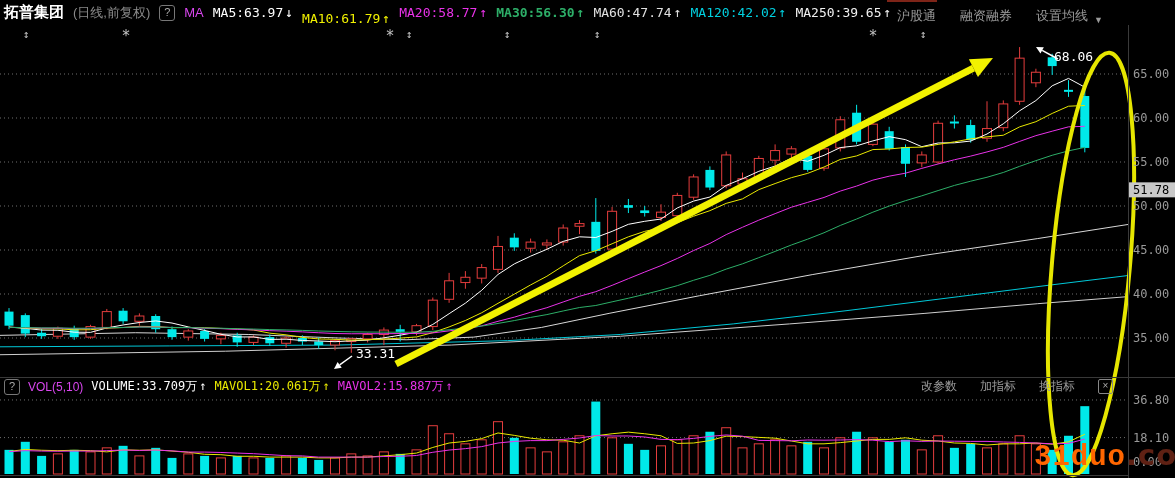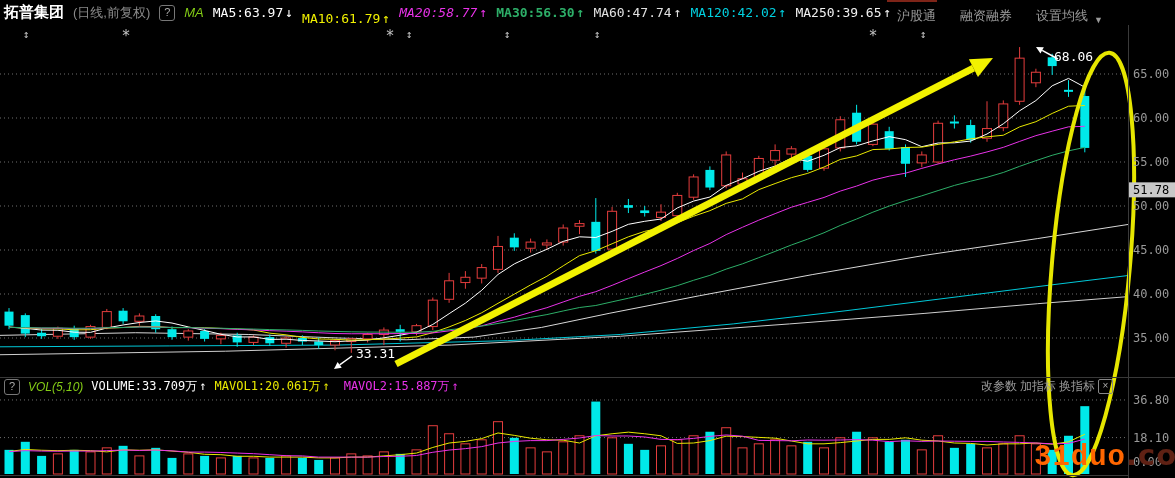--- a/index.html
+++ b/index.html
@@ -5,53 +5,53 @@
   html,body{margin:0;padding:0;}
   body{width:1175px;height:478px;background:#000;position:relative;overflow:hidden;
        font-family:"Liberation Sans","DejaVu Sans",sans-serif;}
   .topbar{position:absolute;top:0;left:0;width:1094px;height:25px;display:flex;
           align-items:center;gap:9px;padding-left:4px;box-sizing:border-box;
           font-size:13px;color:#999;white-space:nowrap;z-index:5;}
   .symbol{color:#fff;font-weight:bold;font-size:15px;}
   .mode{color:#8a8a8a;}
   .qbox{border:1px solid #777;border-radius:3px;color:#aaa;font-size:11px;min-width:14px;height:14px;
         display:inline-flex;align-items:center;justify-content:center;line-height:1;}
-  .ind-label{color:#84cc16;font-style:italic;}
+  .ind-label{color:#d946ef;}
   .ma-item{font-family:"DejaVu Sans Mono","Liberation Mono",monospace;font-size:13px;letter-spacing:0;}
   .arr{padding-left:2px;}
   .topbar-right{position:absolute;right:72px;top:0;height:25px;display:flex;gap:24px;
                 align-items:flex-end;color:#9a9a9a;font-size:13px;z-index:6;}
   .tr-link{cursor:pointer;}
   .dd-arrow{font-size:9px;margin-left:-18px;color:#9a9a9a;}
   .red-strip{position:absolute;left:887px;top:0;width:50px;height:2px;background:#7e2418;z-index:6;}
   .volbar{position:absolute;top:377px;left:0;width:1175px;height:18px;border-top:1px solid #383838;
           display:flex;align-items:center;gap:8px;padding-left:4px;box-sizing:border-box;
           font-size:12px;color:#aaa;z-index:5;white-space:nowrap;}
   .vol-num{font-family:"DejaVu Sans Mono","Liberation Mono",monospace;font-size:12px;}
-  .volbar-right{position:absolute;right:62px;top:377px;height:18px;display:flex;gap:3px;
+  .volbar-right{position:absolute;right:62px;top:377px;height:18px;display:flex;gap:23px;
                 align-items:center;color:#9a9a9a;font-size:12px;z-index:6;}
   .xbox{border:1px solid #888;color:#aaa;font-size:10px;width:13px;height:13px;border-radius:2px;
         display:inline-flex;align-items:center;justify-content:center;line-height:1;}
   .watermark{position:absolute;left:1034px;top:438px;z-index:9;font-size:29px;font-weight:800;
              letter-spacing:1px;font-family:"DejaVu Sans","Liberation Sans",sans-serif;pointer-events:none;}
   .wm-bold{color:#ff6600;font-family:Liberation Mono, monospace;}
   .wm-rest{color:#5f2114;}
   #chart-svg{position:absolute;left:0;top:0;z-index:1;}
 </style>
 </head>
 <body>
 
 <div class="topbar">
   <span class="symbol">拓普集团</span>
   <span class="mode">(日线,前复权)</span>
   <span class="qbox">?</span>
   <span class="ind-label">MA</span>
   <span class="ma-item" style="color: rgb(255, 255, 255);"><span>MA5:63.97</span><span class="arr">↓</span></span>
   <span class="ma-item" style="color: rgb(240, 240, 0); margin-top: 11px;"><span>MA10:61.79</span><span class="arr">↑</span></span>
-  <span class="ma-item" style="color: rgb(232, 50, 232); font-style: italic;"><span>MA20:58.77</span><span class="arr">↑</span></span>
+  <span class="ma-item" style="color: rgb(232, 50, 232);"><span>MA20:58.77</span><span class="arr">↑</span></span>
   <span class="ma-item" style="color: rgb(45, 174, 104); font-weight: bold;"><span>MA30:56.30</span><span class="arr">↑</span></span>
   <span class="ma-item" style="color: rgb(224, 224, 224);"><span>MA60:47.74</span><span class="arr">↑</span></span>
   <span class="ma-item" style="color: rgb(0, 208, 224);"><span>MA120:42.02</span><span class="arr">↑</span></span>
   <span class="ma-item" style="color: rgb(240, 240, 240);"><span>MA250:39.65</span><span class="arr">↑</span></span>
 </div>
 <div class="topbar-right">
   <span class="tr-link">沪股通</span>
   <span class="tr-link">融资融券</span>
   <span class="tr-link">设置均线</span>
   <span class="dd-arrow">▼</span>
@@ -329,21 +329,21 @@
       <text x="1133" y="441.5828" fill="#9a9a9a" font-size="12" font-family="&quot;DejaVu Sans Mono&quot;,&quot;Liberation Mono&quot;,monospace">18.10</text>
       <text x="1133" y="466" fill="#9a9a9a" font-size="12" font-family="&quot;DejaVu Sans Mono&quot;,&quot;Liberation Mono&quot;,monospace">0.00</text>
     </g>
   </svg>
 
 <div class="volbar">
   <span class="qbox">?</span>
   <span class="ind-label">VOL(5,10)</span>
   <span class="vol-num" style="color: rgb(255, 255, 255);"><span>VOLUME:33.709万</span><span class="arr">↑</span></span>
   <span class="vol-num" style="color: rgb(232, 232, 0);"><span>MAVOL1:20.061万</span><span class="arr">↑</span></span>
-  <span class="vol-num" style="color: rgb(232, 50, 232); margin-left: 6px;"><span>MAVOL2:15.887万</span><span class="arr">↑</span></span>
+  <span class="vol-num" style="color: rgb(232, 50, 232);"><span>MAVOL2:15.887万</span><span class="arr">↑</span></span>
 </div>
 <div class="volbar-right">
   <span>改参数</span>
   <span>加指标</span>
   <span>换指标</span>
   <span class="xbox">×</span>
 </div>
 
 <div class="watermark"><span class="wm-bold">31duo</span><span class="wm-rest">.com</span></div>
 

